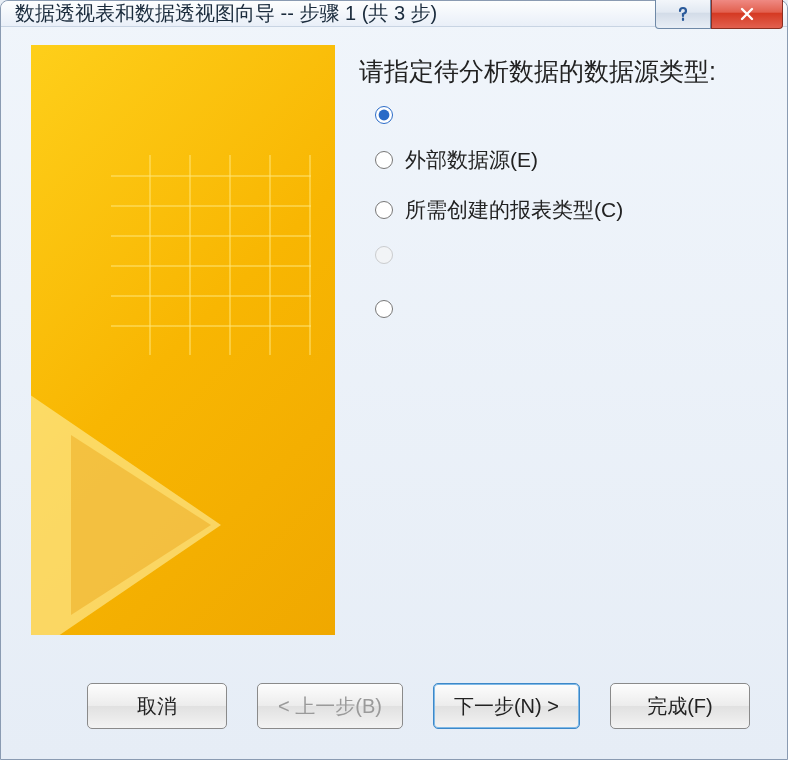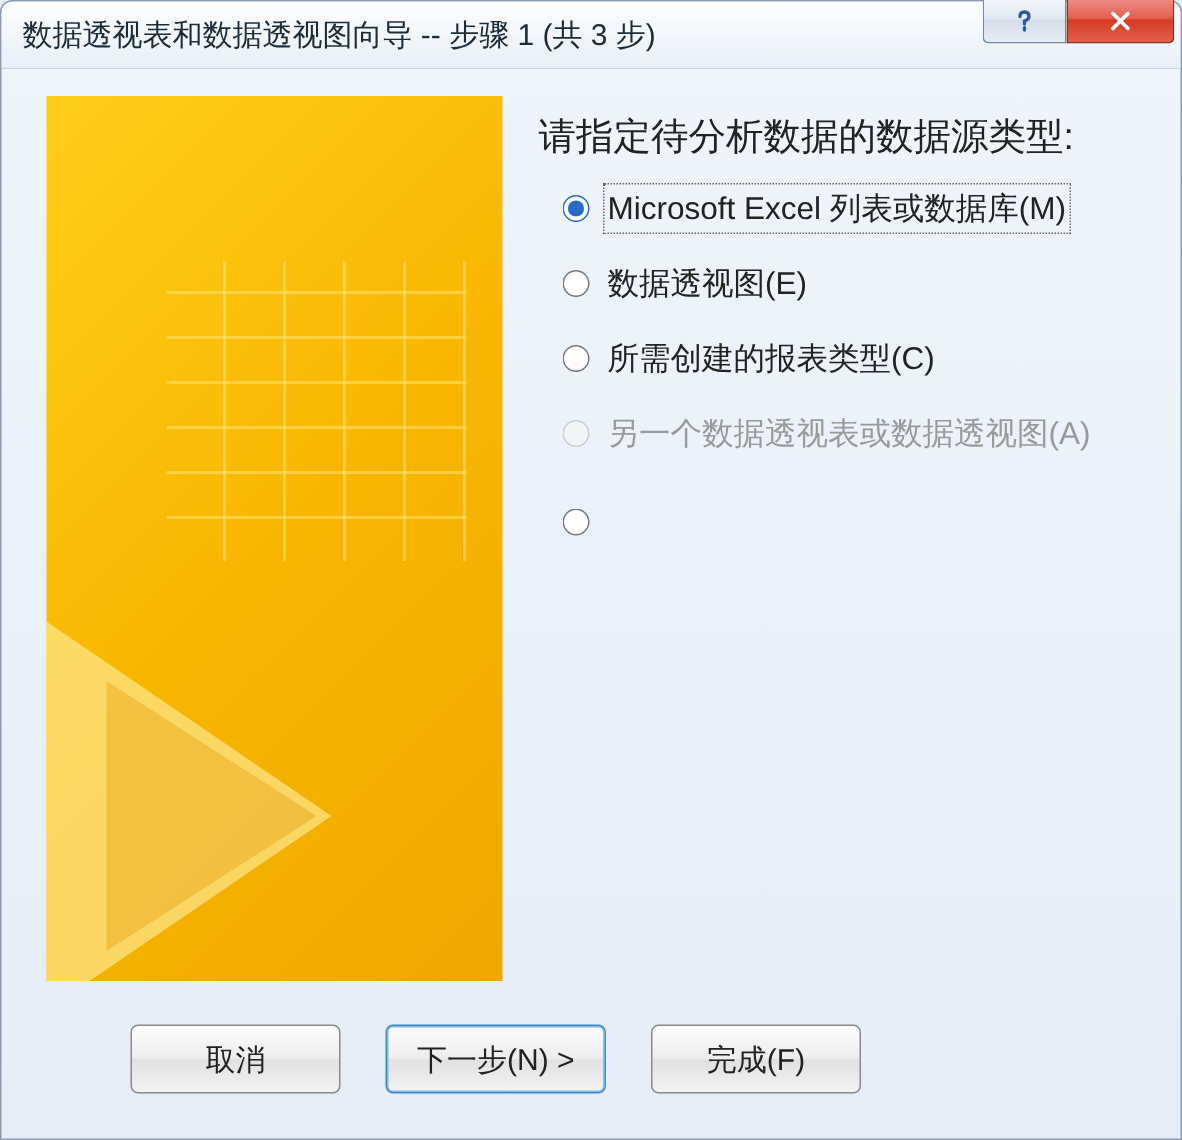--- a/index.html
+++ b/index.html
@@ -14,21 +14,21 @@
       width: 788px;
       height: 760px;
       background: linear-gradient(to bottom, #f0f5fb 0%, #e6edf6 100%);
       border: 1px solid #8a9bb2;
       border-radius: 8px 8px 0 0;
       position: relative;
       display: flex;
       flex-direction: column;
     }
     .titlebar {
-      height: 45px;
+      height: 26px;
       display: flex;
       align-items: center;
       padding-left: 14px;
       padding-right: 0;
       background: linear-gradient(to bottom, #fdfefe 0%, #e9eff8 100%);
       border-radius: 8px 8px 0 0;
       border-bottom: 1px solid #c8d4e3;
     }
     .titlebar-text {
       font-size: 20px;
@@ -187,43 +187,42 @@
     <div class="wizard-img">
       <div class="wizard-arrow"></div>
       <div class="wizard-arrow2"></div>
     </div>
 
     <div class="form">
       <div class="section-label">请指定待分析数据的数据源类型:</div>
       <div class="radio-group">
         <div class="radio-row selected">
           <input type="radio" name="src" checked="" style="">
-          <label>Microsoft Excel 列表或数据库(M)</label>
         </div>
         <div class="radio-row">
           <input type="radio" name="src" style="">
-          <label>数据透视图(E)</label>
+          <label>外部数据源(E)</label>
         </div>
         <div class="radio-row">
           <input type="radio" name="src" style="">
           <label>所需创建的报表类型(C)</label>
         </div>
         <div class="radio-row disabled">
           <input type="radio" name="src" disabled="" style="">
-          <label>另一个数据透视表或数据透视图(A)</label>
         </div>
       </div>
 
       <div class="radio-group">
         <div class="radio-row">
           <input type="radio" name="rep" style="">
         </div>
       </div>
     </div>
   </div>
 
   <div class="footer">
     <div class="spacer"></div>
     <button class="btn">取消</button>
+    <button class="btn" disabled="">&lt; 上一步(B)</button>
     <button class="btn default">下一步(N) &gt;</button>
     <button class="btn">完成(F)</button>
   </div>
 </div>
 
 </body></html>

